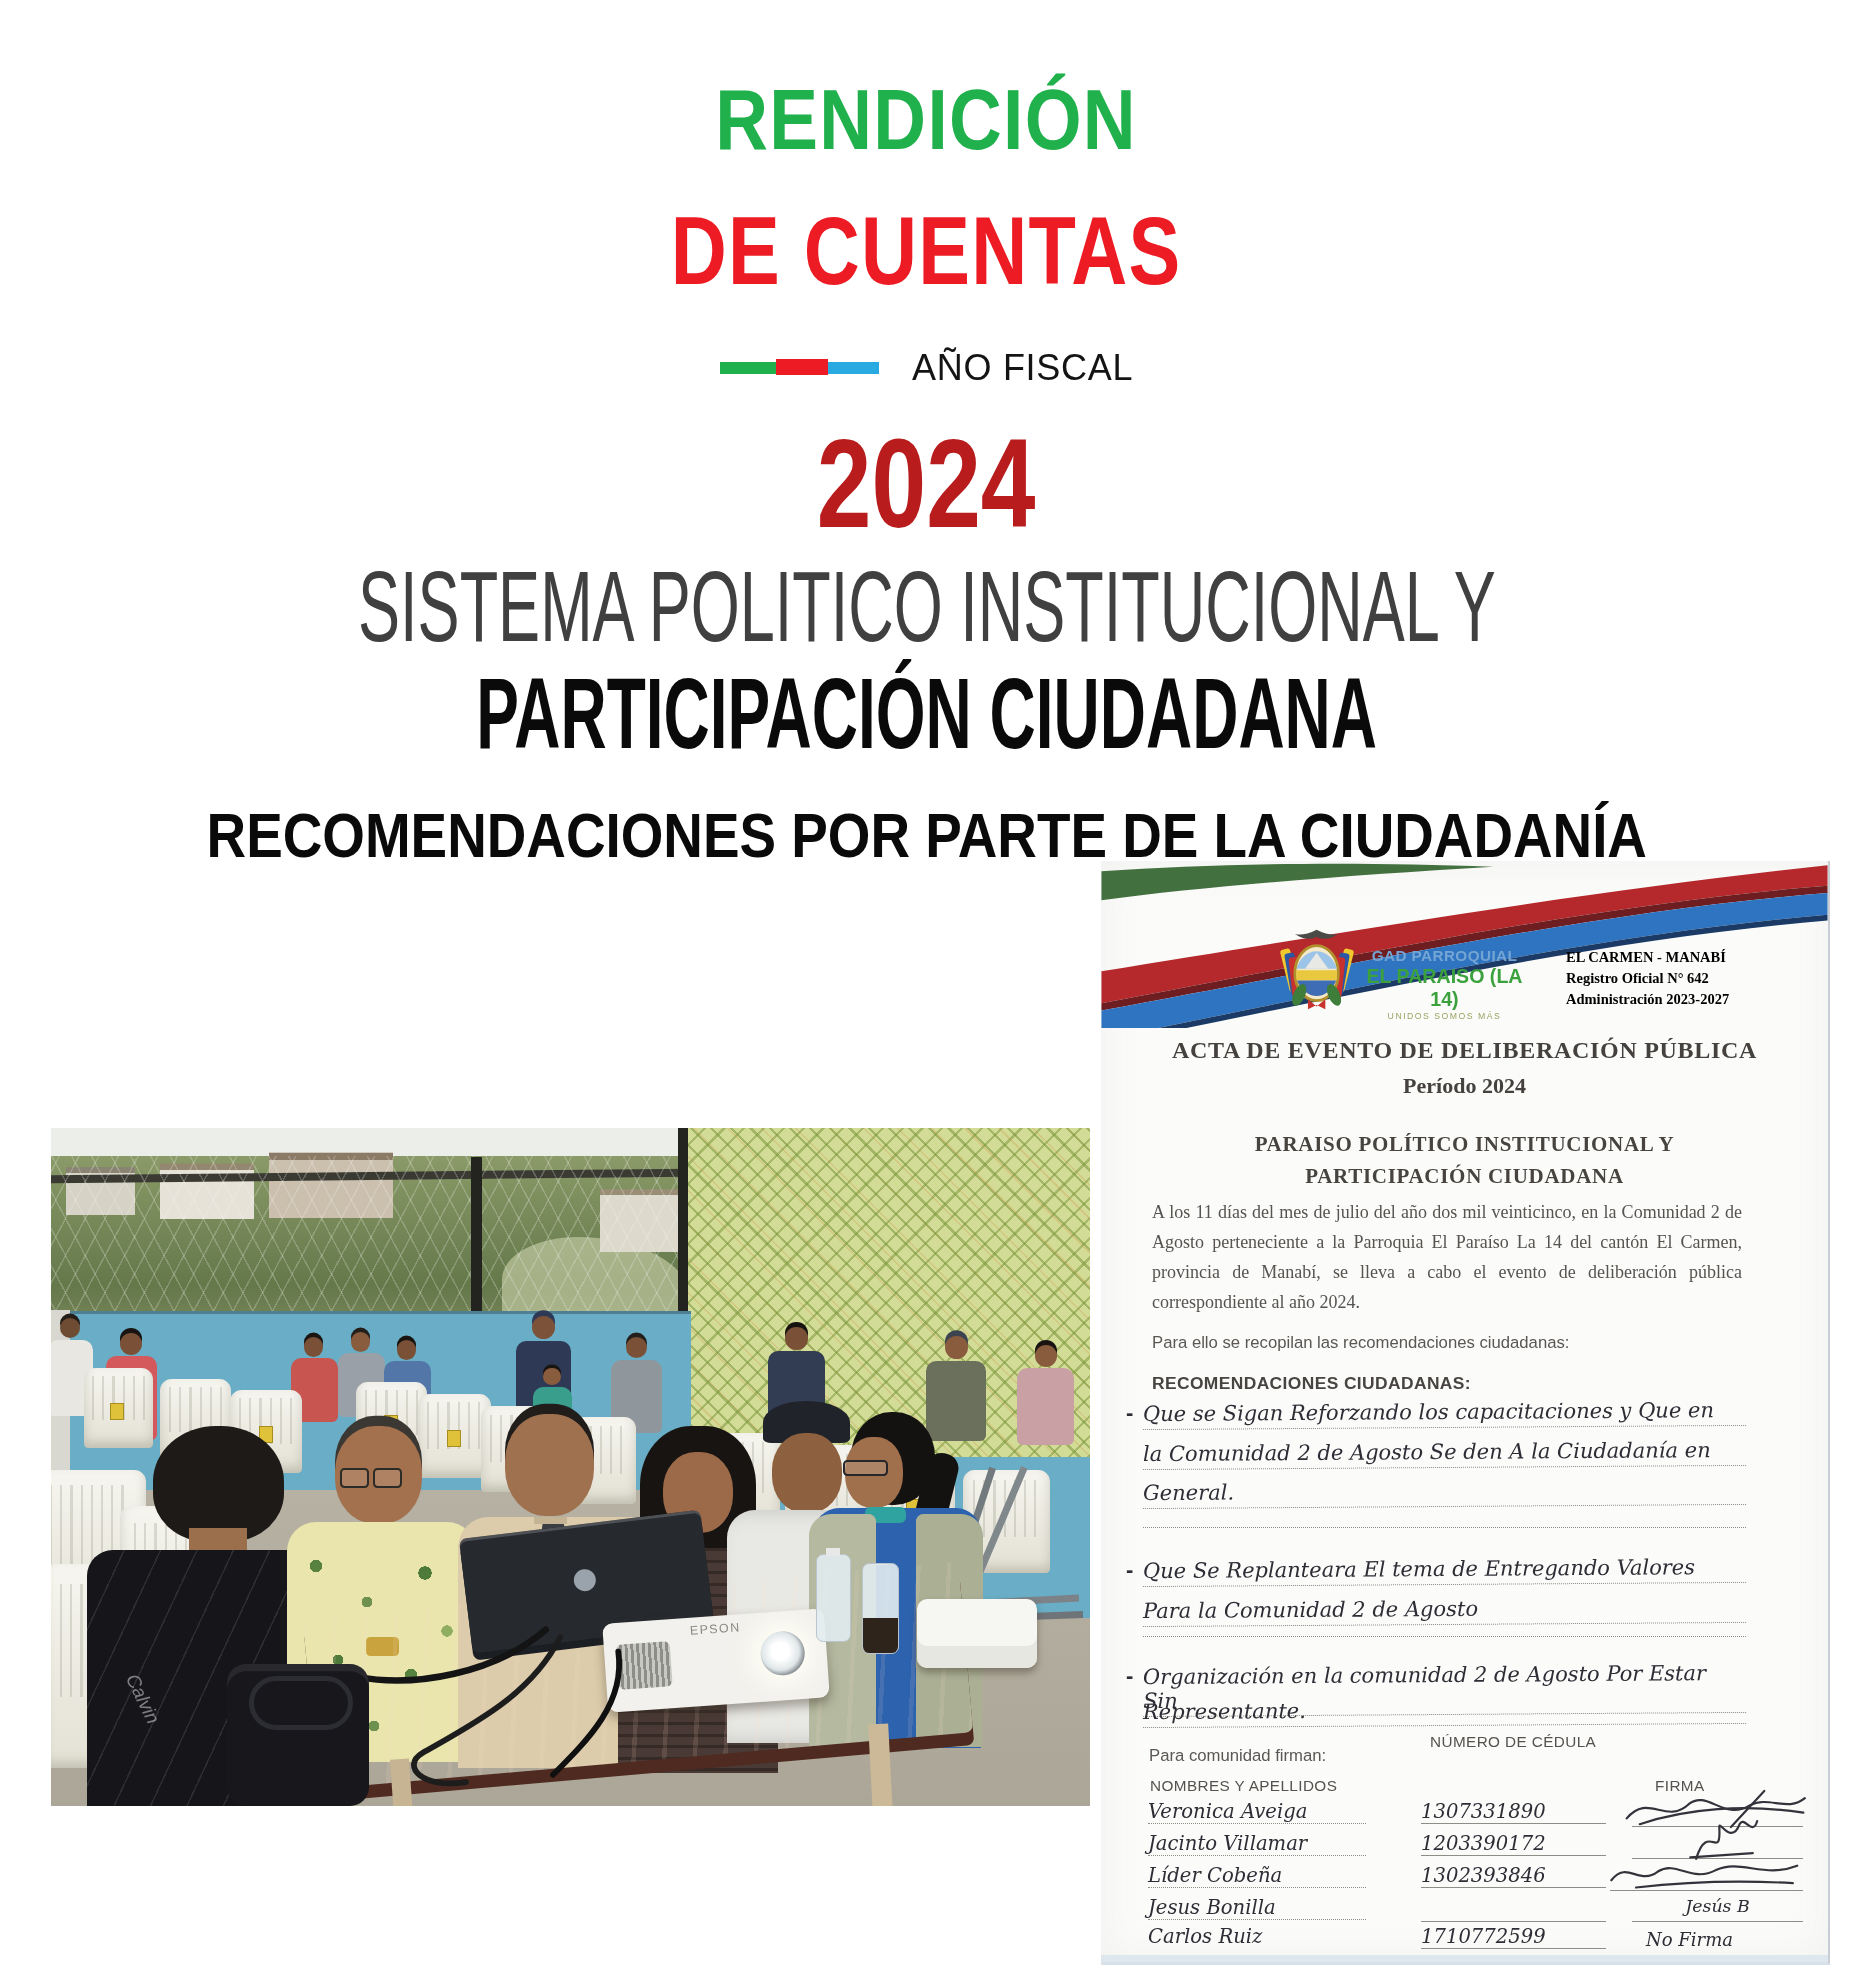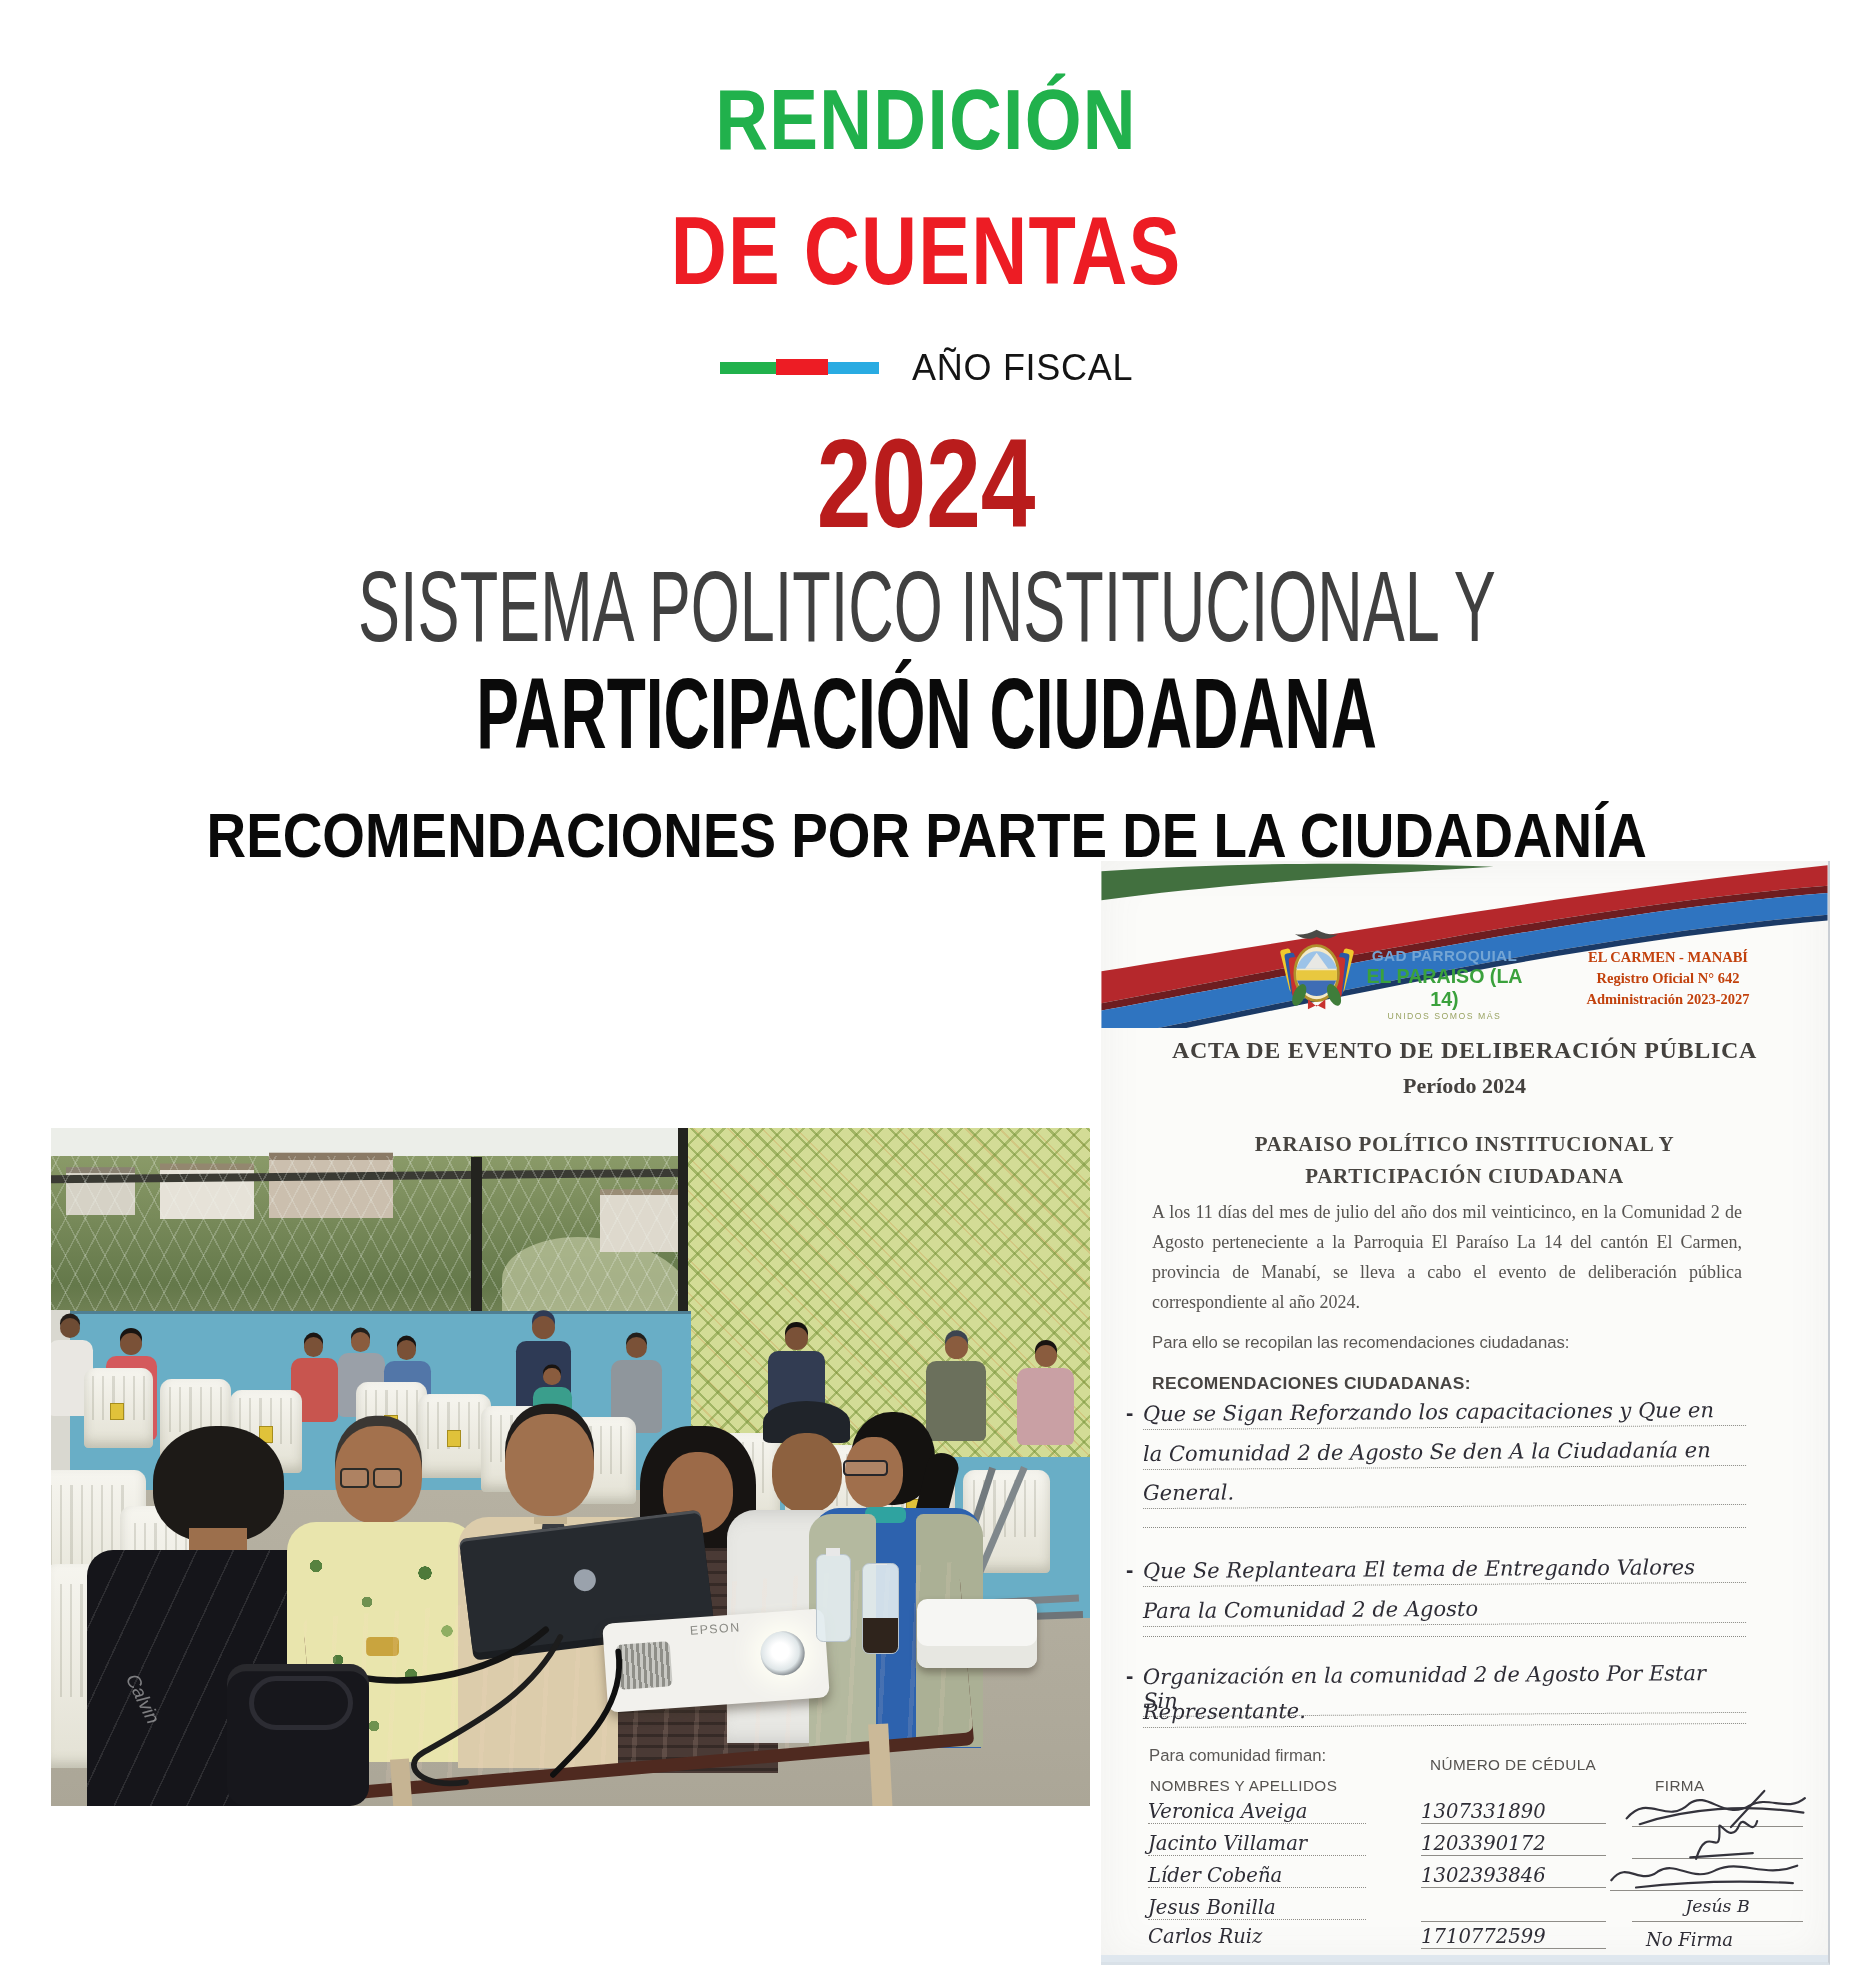--- a/index.html
+++ b/index.html
@@ -63,21 +63,21 @@
   .thead{font-size:15.3px;color:#55524f;letter-spacing:0.4px;}
   .cell-line{border-bottom:1.5px solid #8f8d88;}
   .cell-dotted{border-bottom:1.5px dotted #8f8d88;}
   .sig{stroke:#34333c;fill:none;stroke-width:3;stroke-linecap:round;}
 
   
   .logo-blue{font-size:15.3px;font-weight:bold;color:#74a5d4;letter-spacing:0.4px;}
   .logo-green{font-size:19.6px;font-weight:bold;color:#3aa13c;}
   .logo-small{font-size:8.7px;color:#9aa464;letter-spacing:1.5px;}
   .office{font-family:"Liberation Serif",serif;font-weight:bold;font-size:14.5px;
-          line-height:21px;color:#c2410c;text-align:center;}
+          line-height:21px;color:#000000;}
 </style>
 </head>
 <body>
 
 <div id="page">
 
   <div class="abs center t1">
     <span class="squeeze">RENDICIÓN</span>
   </div>
   <div class="abs center t2">
@@ -376,21 +376,21 @@
     <div class="abs hw hwline" style="top:736px;">Para la Comunidad 2 de Agosto</div>
     <div class="abs hwspacer" style="top:775px;"></div>
 
     <div class="abs bullet" style="left:25px;top:802px;">-</div>
     <div class="abs hw hwline" style="top:802px;">Organización en la comunidad 2 de Agosto Por Estar Sin</div>
     <div class="abs hw hwline" style="top:837px;">Representante.</div>
 
     <div class="abs constancia" style="top:885px;">Para comunidad firman:</div>
 
     <div class="abs thead" style="left:49px;top:916px;">NOMBRES Y APELLIDOS</div>
-    <div class="abs thead" style="left:329px;top:895px;text-align:center;">NÚMERO DE CÉDULA</div>
+    <div class="abs thead" style="left:329px;top:872px;text-align:center;">NÚMERO DE CÉDULA</div>
     <div class="abs thead" style="left:554px;top:916px;">FIRMA</div>
 
     <div class="abs hw cell-dotted" style="left:47px;top:939px;width:218px;font-size:19.6px;">Veronica Aveiga</div>
     <div class="abs hw cell-line" style="left:320px;top:939px;width:185px;font-size:19.6px;">1307331890</div>
     <div class="abs cell-line" style="left:531px;top:939px;width:171px;height:26px;">
       <svg class="sig" style="position:absolute;left:-10.2px;top:-11.6px;" width="189" height="42" viewBox="0 0 260 58">
         <path d="M6,42 C36,6 60,52 92,22 C118,2 140,46 176,24 C202,10 228,34 252,14"></path>
         <path d="M24,50 C90,28 170,22 250,34"></path>
         <path d="M150,54 L196,4"></path>
       </svg>

